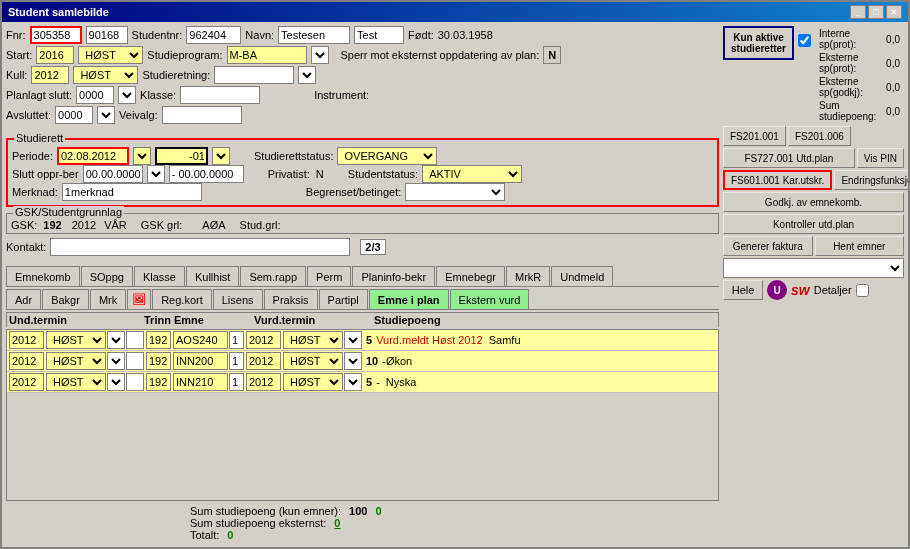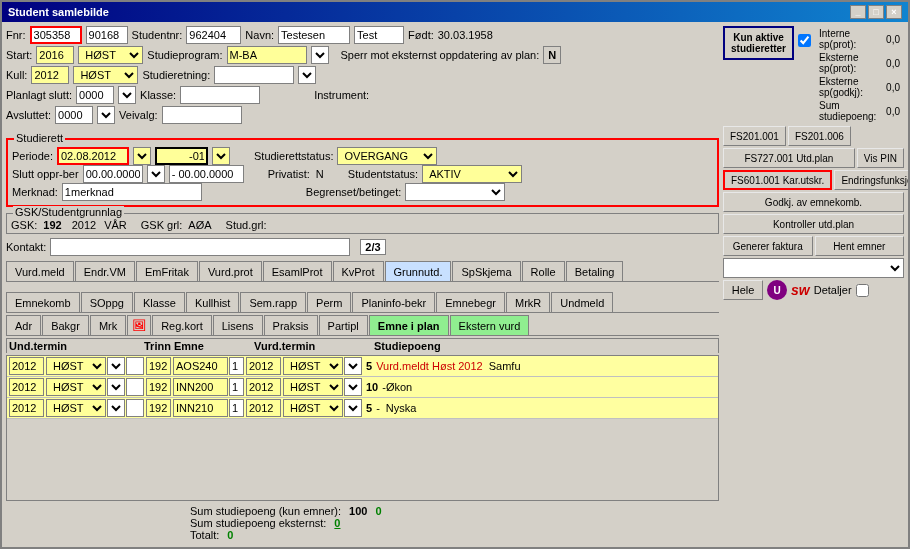--- a/index.html
+++ b/index.html
@@ -322,43 +322,31 @@
       </div>
 
       <div style="border:1px solid #808080; padding:3px 4px 2px 4px; position:relative; margin-top:4px;">
         <span class="group-label">GSK/Studentgrunnlag</span>
         <div class="info-row" style="margin-top:2px;">
           <span class="label">GSK:</span>
           <span style="margin-left:2px;font-weight:bold;">192</span>
           <span style="margin-left:6px;">2012</span>
           <span style="margin-left:4px;">VÅR</span>
           <span class="label" style="margin-left:10px;">GSK grl:</span>
-          <span style="margin-left:2px;">AØA</span>
+          <span style="margin-left:16px;">AØA</span>
           <span class="label" style="margin-left:10px;">Stud.grl:</span>
         </div>
       </div>
 
       <div class="info-row" style="margin-top:2px;">
         <span class="label">Kontakt:</span>
         <input type="text" style="width: 300px;" value="">
         <span style="margin-left:6px;" class="nav-badge">2/3</span>
       </div>
 
-      <div class="tabs-row" style="margin-top:3px;">
-        <div class="tab">Vurd.meld</div>
-        <div class="tab">Endr.VM</div>
-        <div class="tab">EmFritak</div>
-        <div class="tab">Vurd.prot</div>
-        <div class="tab">EsamlProt</div>
-        <div class="tab">KvProt</div>
-        <div class="tab tabs-active-panel">Grunnutd.</div>
-        <div class="tab">SpSkjema</div>
-        <div class="tab">Rolle</div>
-        <div class="tab">Betaling</div>
-      </div>
 
       <div class="tabs-row" style="margin-top:8px;">
         <div class="tab">Emnekomb</div>
         <div class="tab">SOppg</div>
         <div class="tab">Klasse</div>
         <div class="tab">Kullhist</div>
         <div class="tab">Sem.rapp</div>
         <div class="tab">Perm</div>
         <div class="tab">Planinfo-bekr</div>
         <div class="tab">Emnebegr</div>

